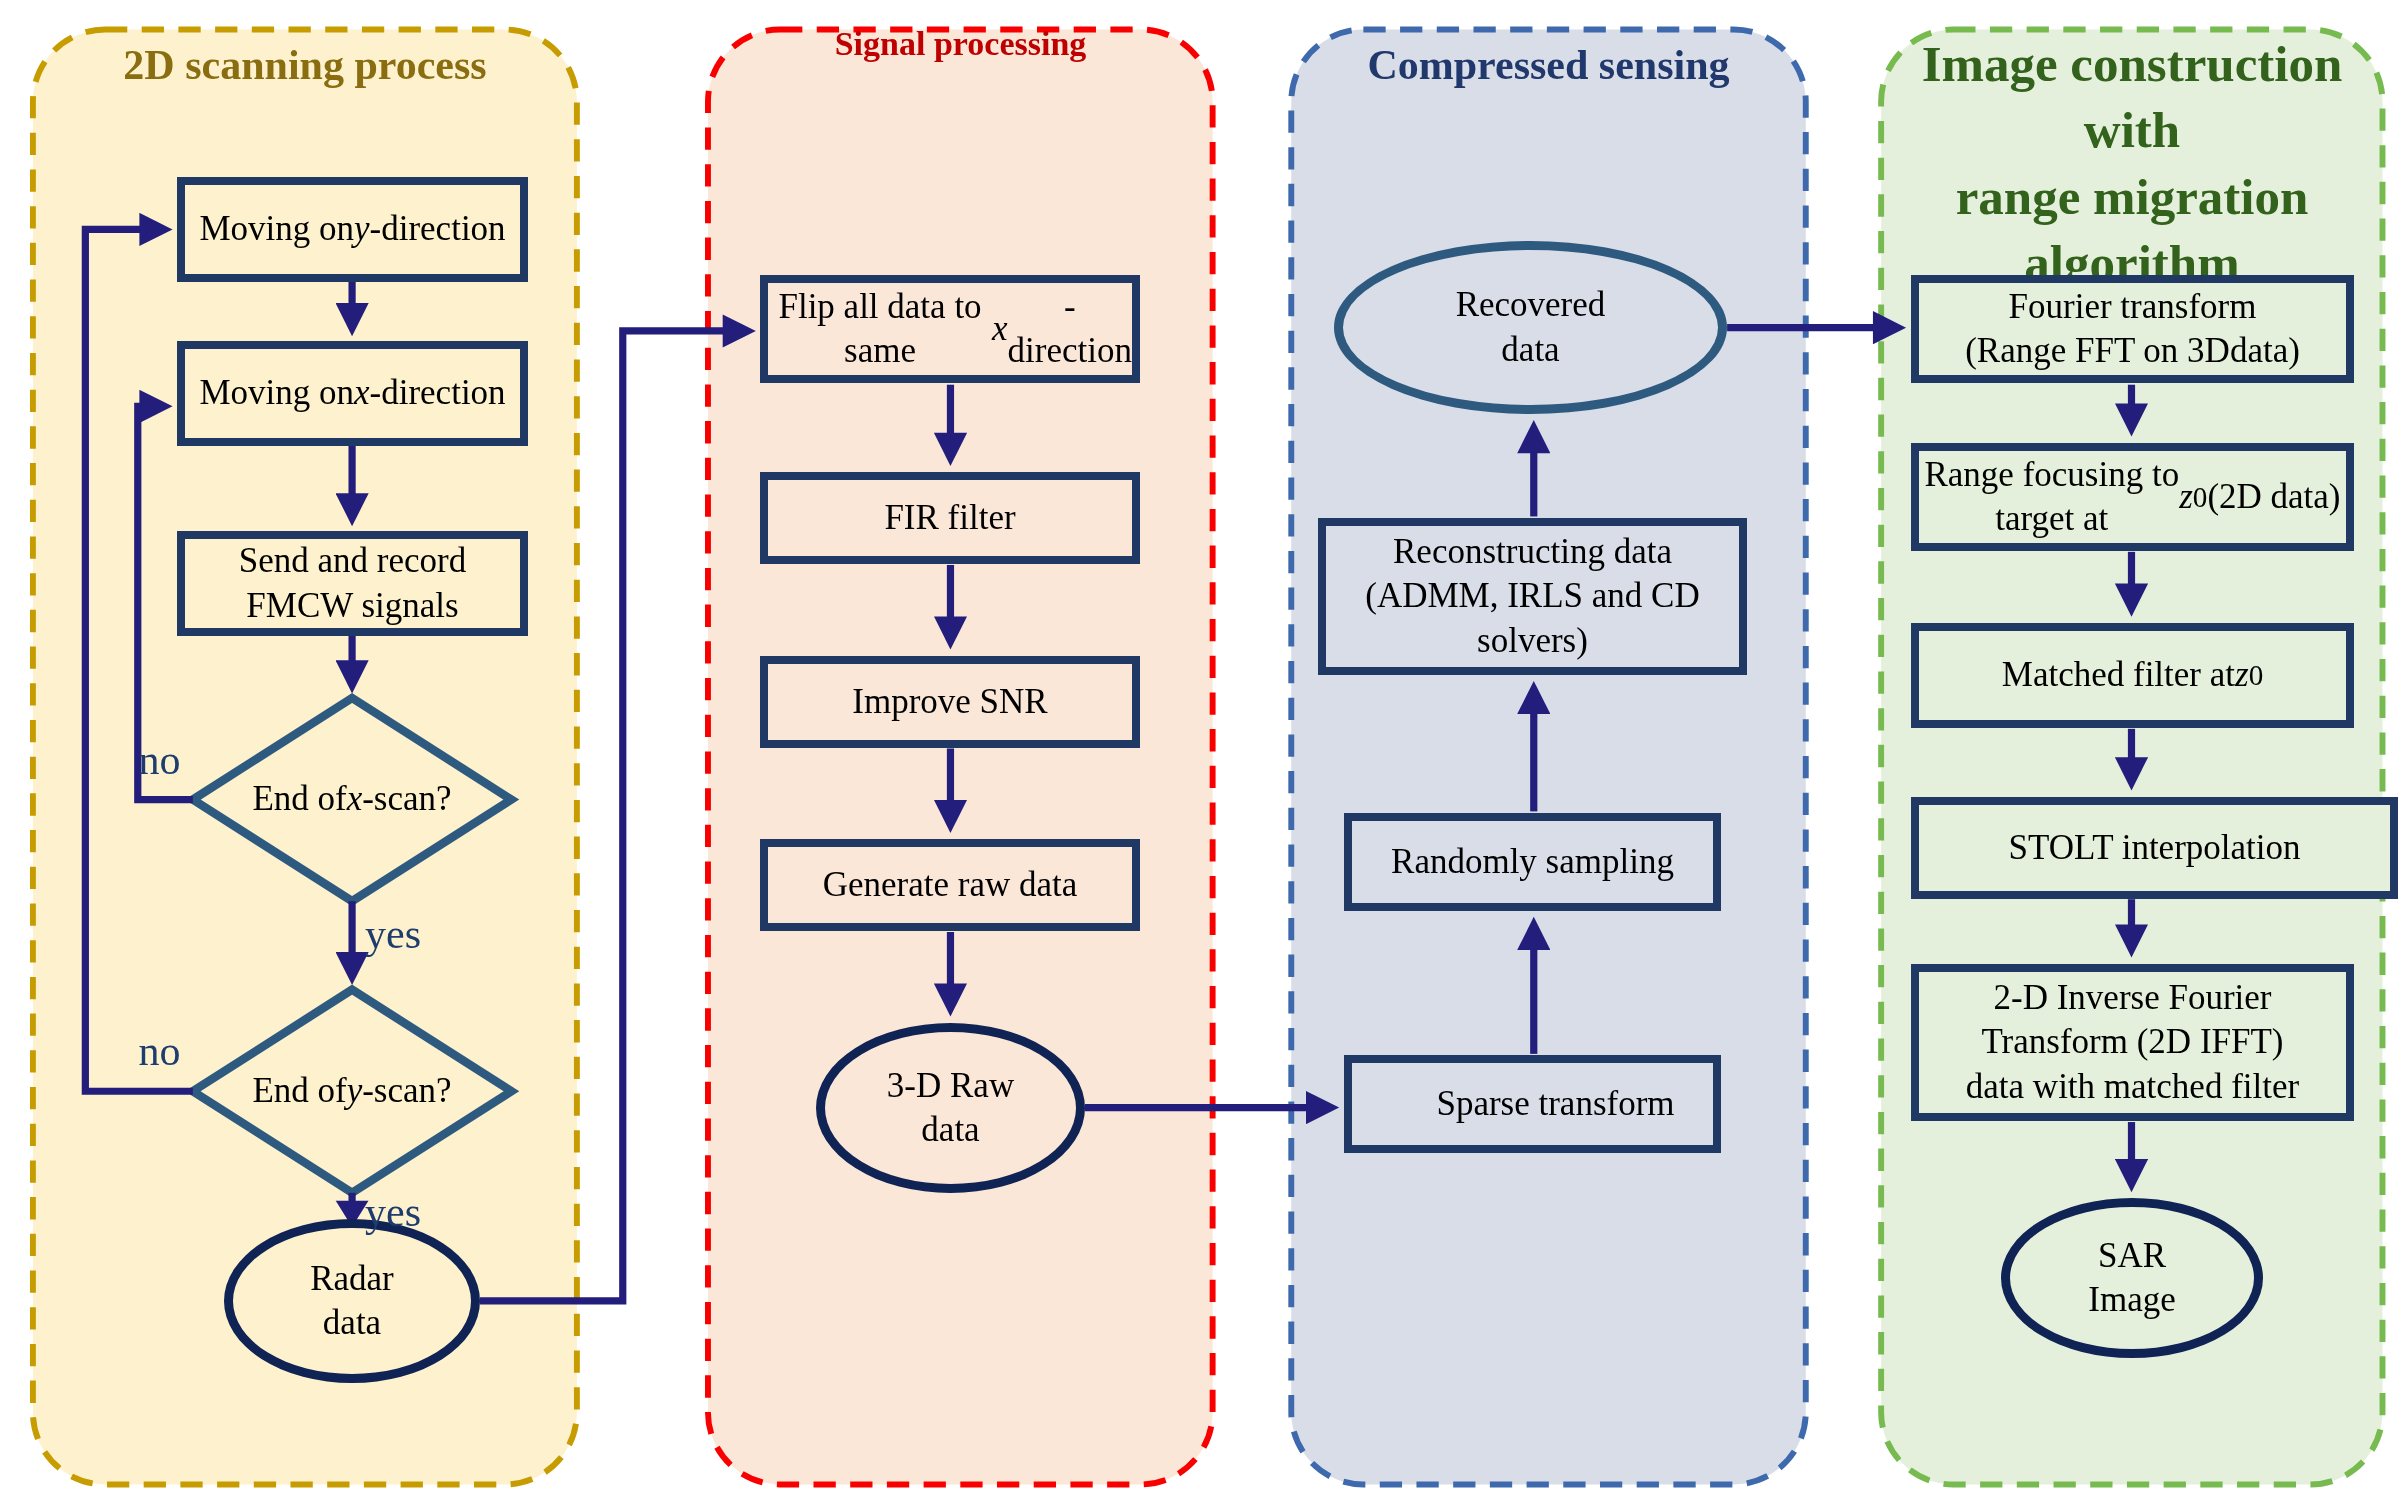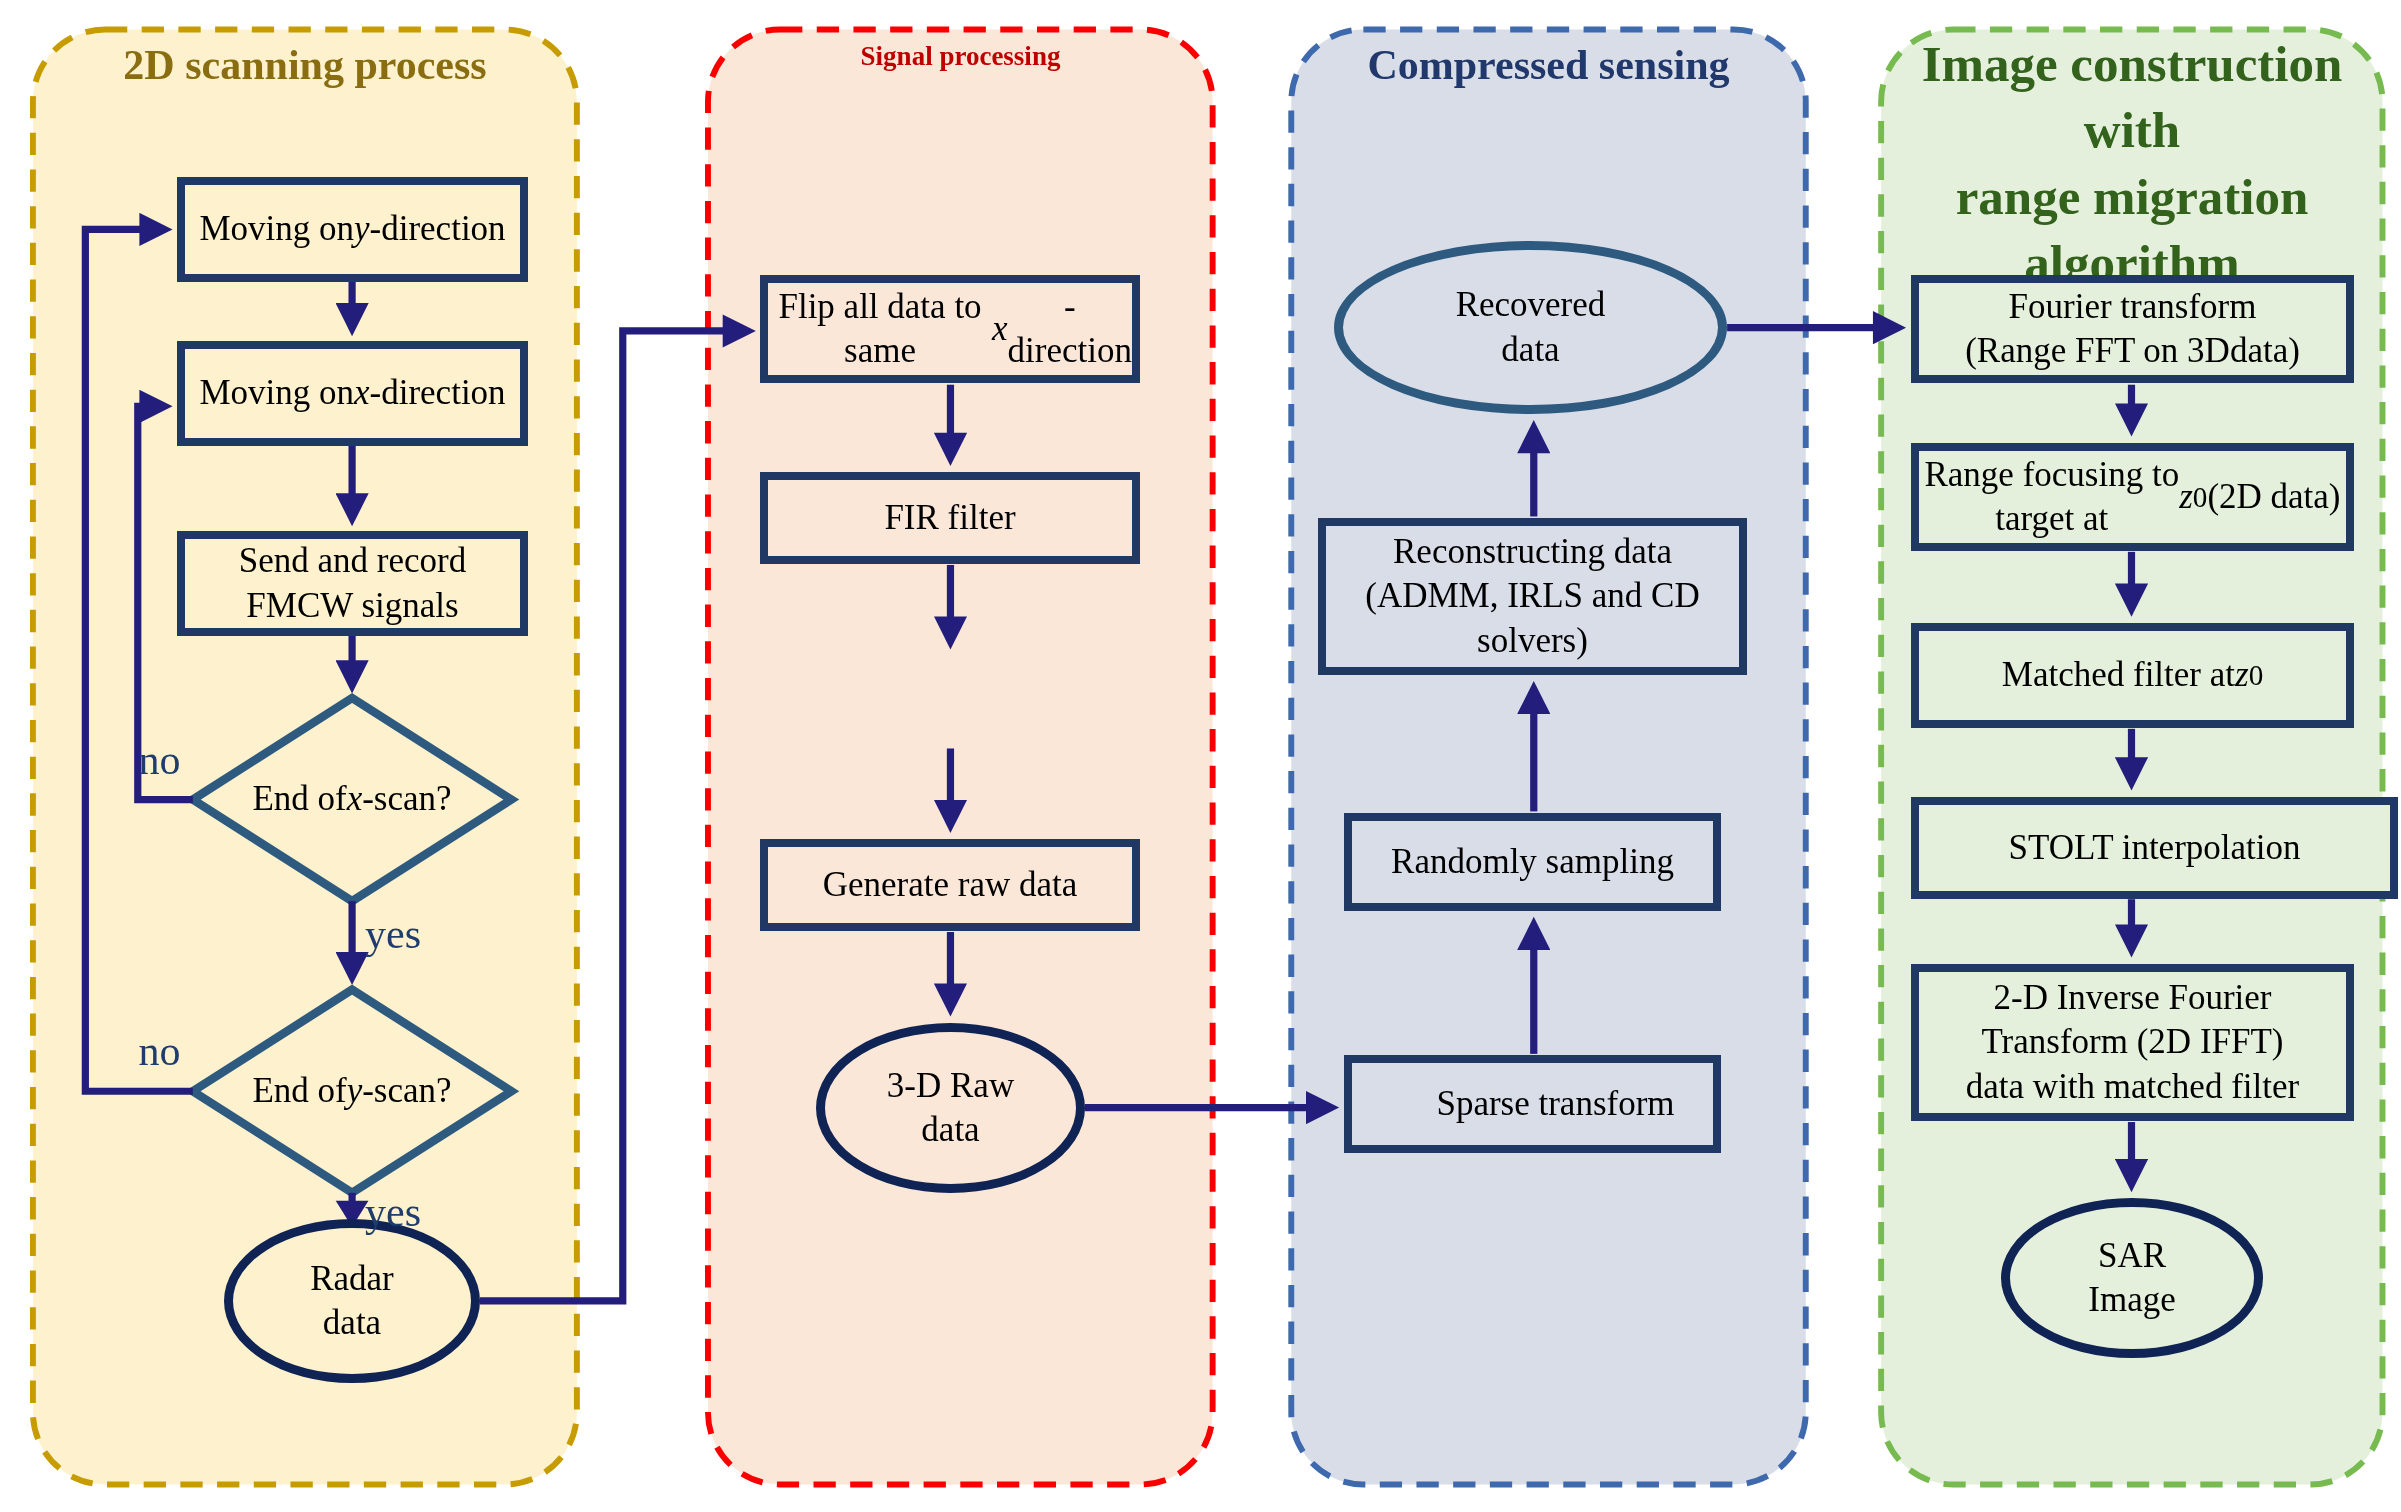--- a/index.html
+++ b/index.html
@@ -26,21 +26,21 @@
   .ellipse-steel{border:9.8px solid var(--diamond-border);}
   .bg1{background:var(--p1-fill);}
   .bg2{background:var(--p2-fill);}
   .bg3{background:var(--p3-fill);}
   .bg4{background:var(--p4-fill);}
   .dlabel{position:absolute;box-sizing:border-box;display:flex;align-items:center;justify-content:center;
           text-align:center;color:var(--node-text,#000);font-size:35px;line-height:1.26;}
 
   .panel-title{position:absolute;text-align:center;font-weight:bold;}
   #t1{left:29.5px;top:41px;width:551px;font-size:42px;color:var(--p1-title);}
-  #t2{left:705px;top:41px;width:511px;font-size:27px;color:var(--p2-title);}
+  #t2{left:705px;top:25px;width:511px;font-size:34px;color:var(--p2-title);}
   #t3{left:1288px;top:41px;width:521px;font-size:42px;color:var(--p3-title);}
   #t4{left:1878px;top:31px;width:508px;font-size:51px;line-height:1.3;color:var(--p4-title);}
 
   .edge-label{position:absolute;font-size:42px;color:var(--edge-label);text-align:center;}
   #no1{left:117px;top:736px;width:85px;}
   #no2{left:117px;top:1027px;width:85px;}
   #yes1{left:365px;top:910px;width:105px;text-align:left;}
   #yes2{left:365px;top:1188px;width:105px;text-align:left;}
 
   
@@ -136,20 +136,21 @@
   <div class="dlabel" id="dl-end-y">End of<br><i>y</i>-scan?</div>
   <div class="node ellipse ellipse-dark bg1" id="n-radar">Radar<br>data</div>
 
   <div class="edge-label" id="no1">no</div>
   <div class="edge-label" id="no2">no</div>
   <div class="edge-label" id="yes1">yes</div>
   <div class="edge-label" id="yes2">yes</div>
 
   <div class="node box bg2" id="n-flip">Flip all data to same<br><i>x</i>-direction</div>
   <div class="node box bg2" id="n-fir">FIR filter</div>
+  <div class="node box bg2" id="n-snr">Improve SNR</div>
   <div class="node box bg2" id="n-generate">Generate raw data</div>
   <div class="node ellipse ellipse-dark bg2" id="n-raw3d">3-D Raw<br>data</div>
 
   <div class="node ellipse ellipse-steel bg3" id="n-recovered">Recovered<br>data</div>
   <div class="node box bg3" id="n-reconstruct">Reconstructing data<br>(ADMM, IRLS and CD<br>solvers)</div>
   <div class="node box bg3" id="n-sampling">Randomly sampling</div>
   <div class="node box bg3" id="n-sparse">Sparse transform</div>
 
   <div class="node box bg4" id="n-fourier">Fourier transform<br>(Range FFT on 3Ddata)</div>
   <div class="node box bg4" id="n-range">Range focusing to<br>target at <i>z</i><sub>0</sub> (2D data)</div>

